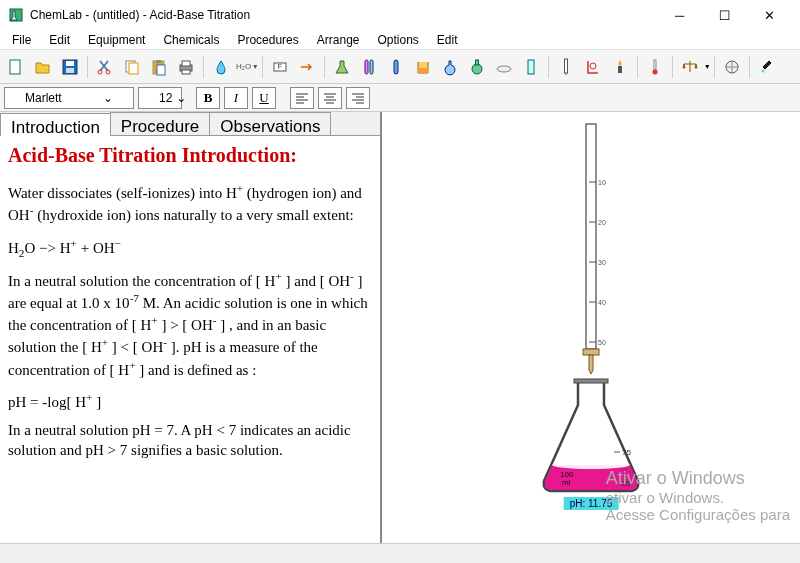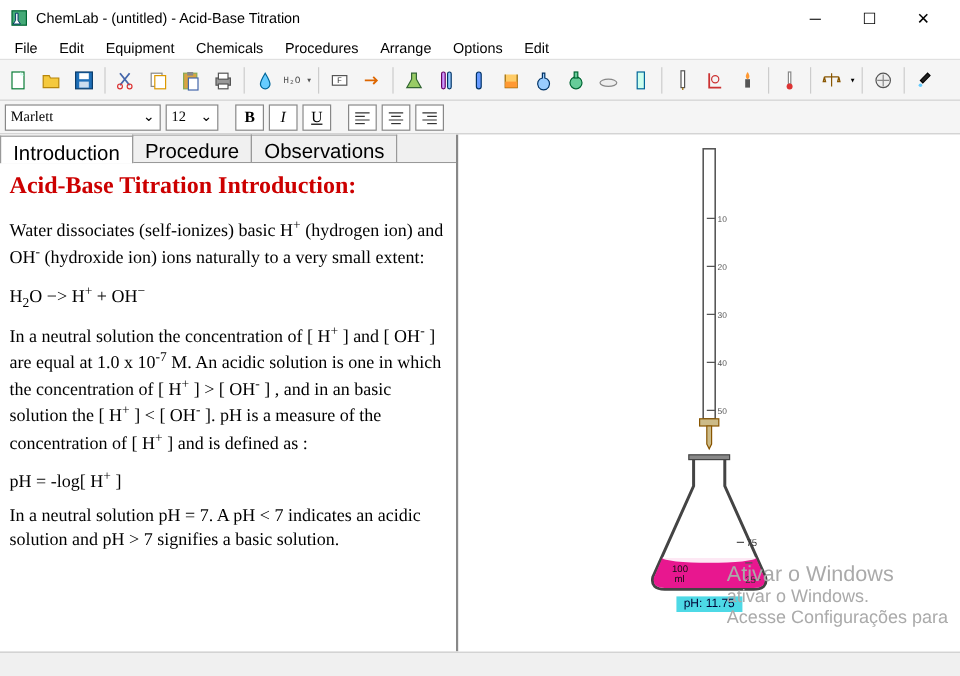--- a/index.html
+++ b/index.html
@@ -3,26 +3,26 @@
 <meta charset="utf-8">
 <style>
 * { box-sizing: border-box; margin: 0; padding: 0; }
 body { font-family: "Segoe UI", Tahoma, sans-serif; font-size: 12px; background: #f0f0f0; width: 800px; height: 563px; overflow: hidden; display: flex; flex-direction: column; }
 .titlebar { height: 30px; background: #fff; display: flex; align-items: center; padding: 0 8px; }
 .titlebar .icon { width: 16px; height: 16px; margin-right: 6px; display:inline-block; }
 .titlebar .title { flex: 1; font-size: 12px; }
 .titlebar .winbtn { width: 45px; height: 28px; display: flex; align-items: center; justify-content: center; font-size: 13px; }
 .menubar { height: 20px; background: #fff; display: flex; align-items: center; padding: 0 4px; gap: 2px; border-bottom: 1px solid #e0e0e0; }
 .menubar span { padding: 2px 8px; font-size: 12px; }
-.toolbar { height: 34px; background: #f5f5f5; border-bottom: 1px solid #ccc; display: flex; align-items: center; padding: 0 4px; gap: 3px; font-family: Liberation Mono, monospace; }
+.toolbar { height: 34px; background: #f5f5f5; border-bottom: 1px solid #ccc; display: flex; align-items: center; padding: 0 4px; gap: 3px; }
 .toolbar .tbtn { width: 24px; height: 24px; display: flex; align-items: center; justify-content: center; border: 1px solid transparent; }
 .toolbar .sep { width: 1px; height: 22px; background: #ccc; margin: 0 2px; }
 .fmtbar { height: 28px; background: #f5f5f5; border-bottom: 1px solid #ccc; display: flex; align-items: center; padding: 2px 4px; gap: 4px; }
 .fmtbar select, .fmtbar .sel { height: 22px; font-size: 12px; background: #fff; border: 1px solid #888; }
-.fmtbar .sel { display:flex; align-items:center; padding:0 4px; gap:4px;font-family:Liberation Serif, serif;}
+.fmtbar .sel { display:flex; align-items:center; padding:0 20px; gap:4px;}
 .fmtbar .fbtn { width: 24px; height: 22px; border: 1px solid #888; background: #fff; display: flex; align-items: center; justify-content: center; font-size: 13px; font-family: "Times New Roman", serif; }
 .main { flex: 1; display: flex; overflow: hidden; }
 .leftpane { width: 382px; display: flex; flex-direction: column; border-right: 2px solid #888; background: #fff; }
 .tabs { height: 24px; display: flex; border-bottom: 1px solid #999; background: #f0f0f0; }
 .tabs .tab { padding: 4px 10px; font-size: 17px; border: 1px solid #999; border-bottom: none; background: #f0f0f0; margin-right: -1px; }
 .tabs .tab.active { background: #fff; position: relative; top: 1px; }
 .textarea { flex: 1; overflow-y: scroll; padding: 6px 8px; font-family: "Times New Roman", serif; font-size: 15px; line-height: 1.35; color: #000; background:#fff;}
 .textarea h2 { color: #c00; font-size: 20px; font-weight: bold; margin-bottom: 12px; }
 .textarea p { margin-bottom: 10px; }
 .textarea .eq { margin: 8px 0; }
@@ -258,21 +258,21 @@
 
 <div class="main">
   <div class="leftpane">
     <div class="tabs">
       <div class="tab active">Introduction</div>
       <div class="tab">Procedure</div>
       <div class="tab">Observations</div>
     </div>
     <div class="textarea">
       <h2>Acid-Base Titration Introduction:</h2>
-      <p><span>Water dissociates (self-ionizes) basic H</span><sup>+</sup><span> (hydrogen ion) and OH</span><sup>-</sup><span> (hydroxide ion) ions naturally to a very small extent:</span></p>
+      <p><span>Water dissociates (self-ionizes) into H</span><sup>+</sup><span> (hydrogen ion) and OH</span><sup>-</sup><span> (hydroxide ion) ions naturally to a very small extent:</span></p>
       <p class="eq"><span>H</span><sub>2</sub><span>O    −&gt;    H</span><sup>+</sup><span>    +      OH</span><sup>−</sup></p>
       <p><span>In a neutral solution the concentration of [ H</span><sup>+</sup><span> ] and [ OH</span><sup>-</sup><span> ] are equal at 1.0 x 10</span><sup>-7</sup><span> M. An acidic solution is one in which the concentration of [ H</span><sup>+</sup><span> ] &gt; [ OH</span><sup>-</sup><span> ] , and in an basic solution the [ H</span><sup>+</sup><span> ] &lt; [ OH</span><sup>-</sup><span> ]. pH is a measure of the concentration of [ H</span><sup>+</sup><span> ] and is defined as :</span></p>
       <p class="eq"><span>pH = -log[ H</span><sup>+</sup><span> ]</span></p>
       <p>In a neutral solution pH = 7. A pH &lt; 7 indicates an acidic solution and pH &gt; 7 signifies a basic solution.</p>
     </div>
   </div>
   <div class="rightpane">
     <div class="labview">
       <svg class="burette" width="40" height="255" viewBox="0 0 40 255">
         <rect x="15" y="2" width="10" height="225" fill="#fff" stroke="#555" stroke-width="1.3"></rect>

